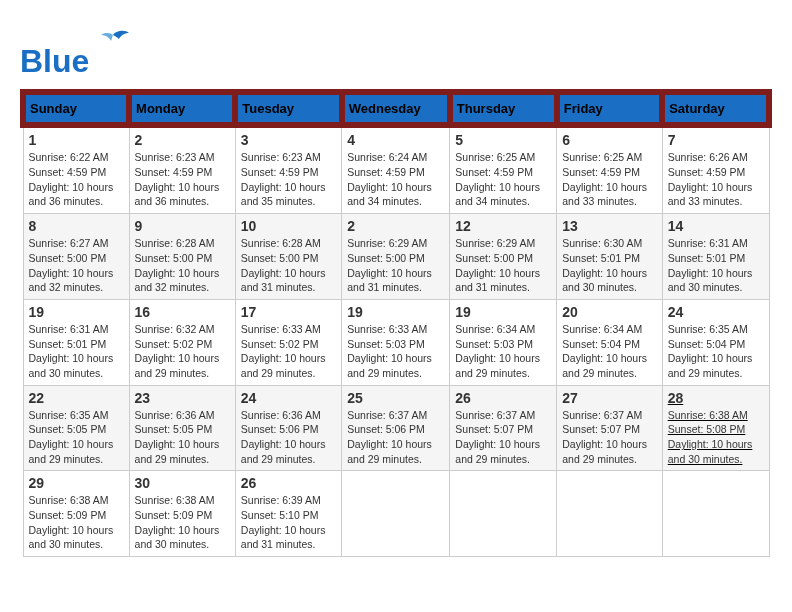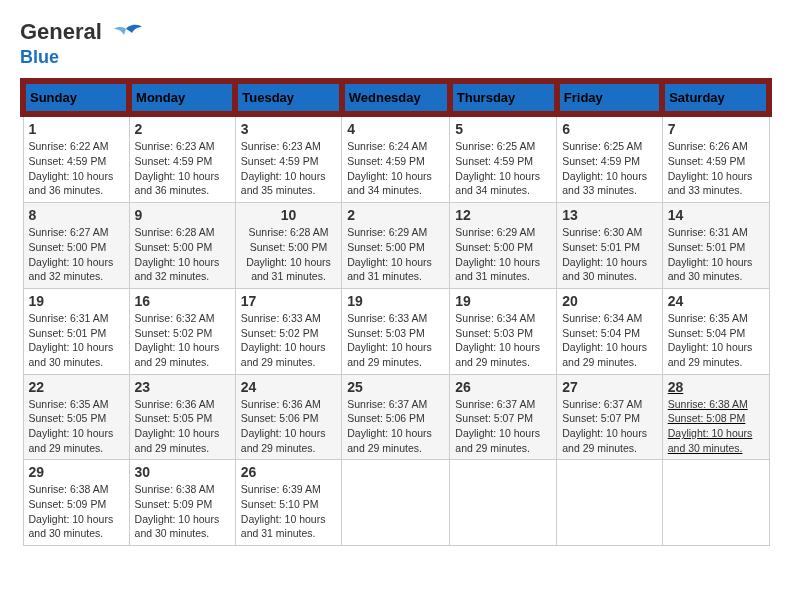--- a/index.html
+++ b/index.html
@@ -73,22 +73,22 @@
       background: #fff !important;
     }
   </style>
 </head>
 <body>
 
 <div class="header">
   <div class="logo">
     <div style="display:flex; align-items:center; gap:4px;">
       <div style="font-size:22px; font-weight:bold; color:#333; line-height:1.1;">
-        <span style="color:#333;">General</span><br>
-        <span style="color:#1a6fc4; font-size:18px;">Blue</span>
+        <br>
+        <span style="color:#1a6fc4; font-size:32px;">Blue</span>
       </div>
       <div style="margin-left:2px; margin-top:-10px;">
         <svg width="36" height="28" viewBox="0 0 36 28">
           <path d="M18 6 C20 2, 30 0, 34 4 C30 4, 26 6, 24 10 C22 8, 20 7, 18 6Z" fill="#1a6fc4"></path>
           <path d="M18 6 C16 4, 10 3, 6 6 C10 6, 14 8, 16 12 C17 10, 17 8, 18 6Z" fill="#6aaee0"></path>
         </svg>
       </div>
     </div>
   </div>
   <div class="title-block">
@@ -142,21 +142,21 @@
       </tr>
       <tr>
         <td style="background: rgb(245, 245, 245);">
           <span class="day-num">8</span>
           <div class="day-info">Sunrise: 6:27 AM<br>Sunset: 5:00 PM<br>Daylight: 10 hours<br>and 32 minutes.</div>
         </td>
         <td style="background: rgb(245, 245, 245);">
           <span class="day-num">9</span>
           <div class="day-info">Sunrise: 6:28 AM<br>Sunset: 5:00 PM<br>Daylight: 10 hours<br>and 32 minutes.</div>
         </td>
-        <td style="background: rgb(245, 245, 245); text-align: center;">
+        <td style="background: rgb(245, 245, 245);">
           <span class="day-num">10</span>
           <div class="day-info">Sunrise: 6:28 AM<br>Sunset: 5:00 PM<br>Daylight: 10 hours<br>and 31 minutes.</div>
         </td>
         <td style="background: rgb(245, 245, 245);">
           <span class="day-num">2</span>
           <div class="day-info">Sunrise: 6:29 AM<br>Sunset: 5:00 PM<br>Daylight: 10 hours<br>and 31 minutes.</div>
         </td>
         <td style="background: rgb(245, 245, 245);">
           <span class="day-num">12</span>
           <div class="day-info">Sunrise: 6:29 AM<br>Sunset: 5:00 PM<br>Daylight: 10 hours<br>and 31 minutes.</div>

